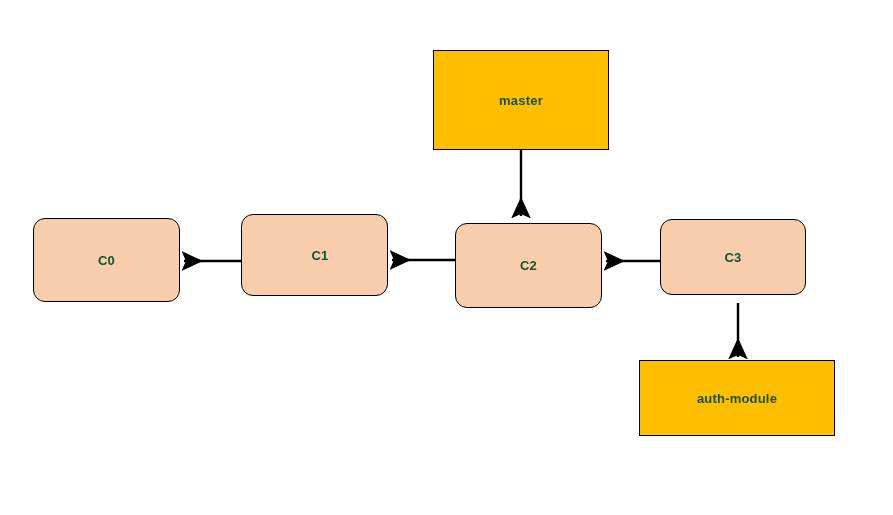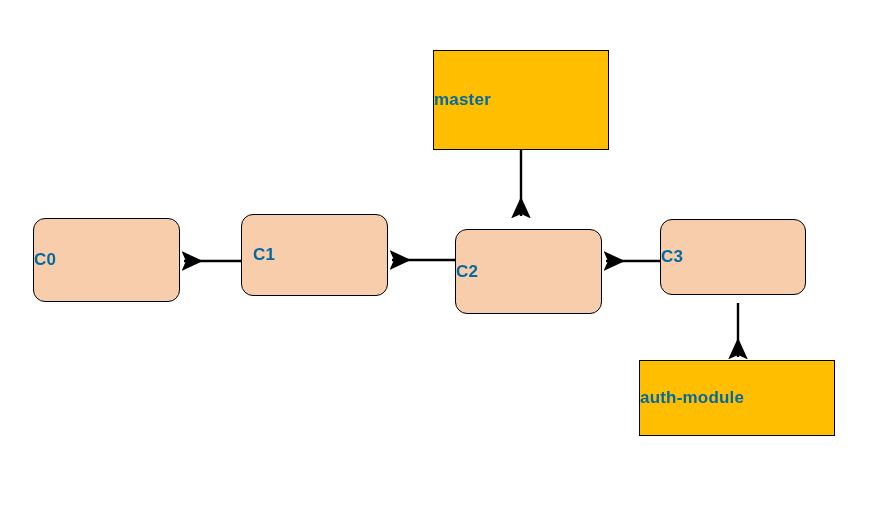--- a/index.html
+++ b/index.html
@@ -13,24 +13,25 @@
     height: 515px;
     background: #ffffff;
     overflow: hidden;
     font-family: "Liberation Sans", sans-serif;
   }
   .node {
     position: absolute;
     box-sizing: border-box;
     display: flex;
     align-items: center;
+    justify-content: center;
     border: 1px solid #000000;
-    color: #0369a1;
+    color: #14532d;
     font-weight: bold;
-    font-size: 17px;
+    font-size: 13px;
     letter-spacing: 0.2px;
     user-select: none;
   }
   .commit {
     background: #f8cdab;
     border-radius: 12px;
   }
   .label-box {
     background: #ffbf00;
     border-radius: 0;
@@ -78,21 +79,21 @@
   </div>
 
   <div class="node commit" style="left:33px; top:218px; width:147px; height:84px;">
     <span>C0</span>
   </div>
 
   <div class="node commit" style="left:241px; top:214px; width:147px; height:82px;padding-left:11px;">
     <span>C1</span>
   </div>
 
-  <div class="node commit" style="left:455px; top:229px; width:147px; height:85px;">
+  <div class="node commit" style="left:455px; top:223px; width:147px; height:85px;">
     <span>C2</span>
   </div>
 
   <div class="node commit" style="left:660px; top:219px; width:146px; height:76px;">
     <span>C3</span>
   </div>
 
   <div class="node label-box" style="left:639px; top:360px; width:196px; height:76px;">
     <span>auth-module</span>
   </div>

